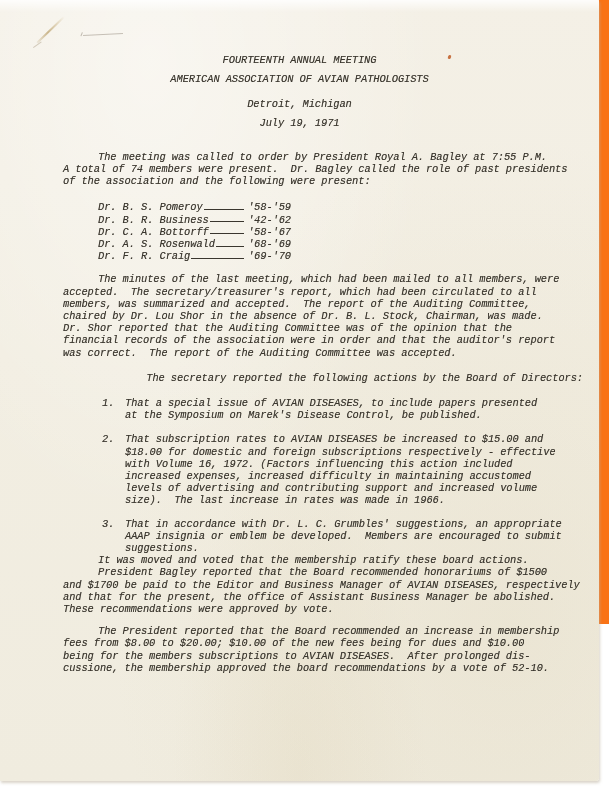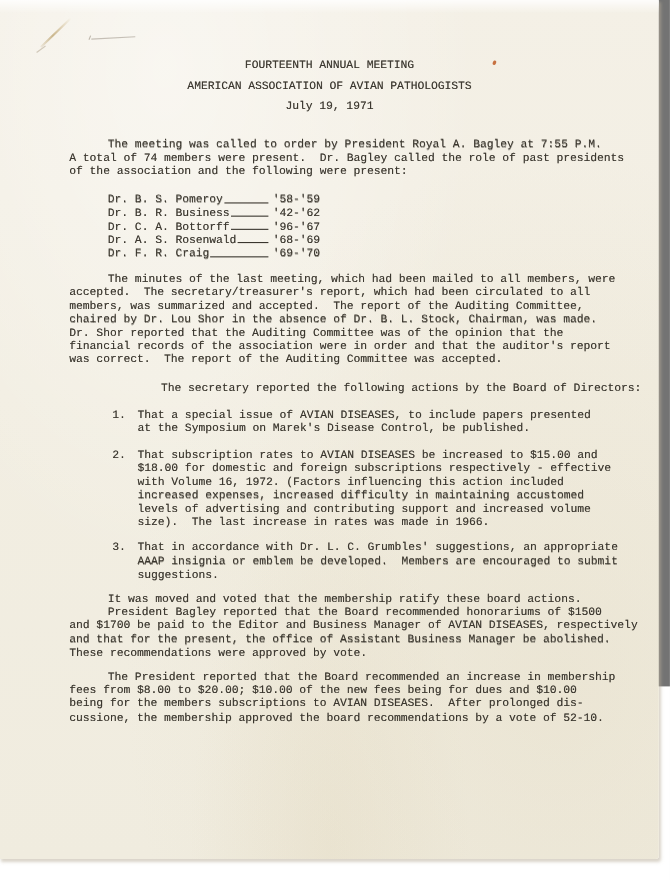--- a/index.html
+++ b/index.html
@@ -7,22 +7,23 @@
     padding: 0;
     background: #ffffff;
     width: 609px;
     height: 800px;
     overflow: hidden;
   }
   .scan {
     position: relative;
     width: 609px;
     height: 624px;
-    background: #737373;
+    background: #f97316;
     font-family: "Liberation Mono", "DejaVu Sans Mono", monospace;
+    font-style: italic;
   }
   .paper {
     position: absolute;
     left: 0;
     top: 0;
     width: 599px;
     height: 781px;
     background:
       radial-gradient(ellipse at 25% 8%, rgba(255,255,255,0.45), rgba(255,255,255,0) 45%),
       radial-gradient(ellipse at 85% 80%, rgba(222,212,184,0.30), rgba(222,212,184,0) 55%),
@@ -58,21 +59,21 @@
   .mt13 { margin-top: 13px; }
   .mt6  { margin-top: 6px; }
   .para {
     white-space: pre-wrap;
     text-indent: 35px;
     margin: 0;
   }
   .p-opening   { margin-top: 22px; }
   .p-minutes   { margin-top: 11px; }
   .p-intro     { margin-top: 13px; text-align: right; }
-  .p-ratify    { margin-top: 10px; }
+  .p-ratify    { }
   .p-honor     { }
   .p-fees      { margin-top: 10px; }
   .presidents {
     margin-top: 14px;
     margin-left: 35px;
     width: 193px;
   }
   .pres-row {
     display: flex;
     height: 12.2px;
@@ -160,20 +161,21 @@
 
     <div class="crease-mark"></div>
     <div class="pencil-mark"></div>
     <div class="ink-speck"></div>
 
     <div class="content">
 
       <div class="title-block">
         <div class="t-line">FOURTEENTH ANNUAL MEETING</div>
         <div class="t-line mt7">AMERICAN ASSOCIATION OF AVIAN PATHOLOGISTS</div>
+        <div class="t-line mt13">Detroit, Michigan</div>
         <div class="t-line mt6">July 19, 1971</div>
       </div>
 
       <p class="para p-opening">The meeting was called to order by President Royal A. Bagley at 7:55 P.M.
 A total of 74 members were present.  Dr. Bagley called the role of past presidents
 of the association and the following were present:</p>
 
       <div class="presidents">
         <div class="pres-row">
           <span class="pres-name">Dr. B. S. Pomeroy</span>
@@ -181,21 +183,21 @@
           <span class="pres-years">'58-'59</span>
         </div>
         <div class="pres-row">
           <span class="pres-name">Dr. B. R. Business</span>
           <span class="leader"></span>
           <span class="pres-years">'42-'62</span>
         </div>
         <div class="pres-row">
           <span class="pres-name">Dr. C. A. Bottorff</span>
           <span class="leader"></span>
-          <span class="pres-years">'96-'67</span>
+          <span class="pres-years">'58-'67</span>
         </div>
         <div class="pres-row">
           <span class="pres-name">Dr. A. S. Rosenwald</span>
           <span class="leader"></span>
           <span class="pres-years">'68-'69</span>
         </div>
         <div class="pres-row">
           <span class="pres-name">Dr. F. R. Craig</span>
           <span class="leader"></span>
           <span class="pres-years">'69-'70</span>

